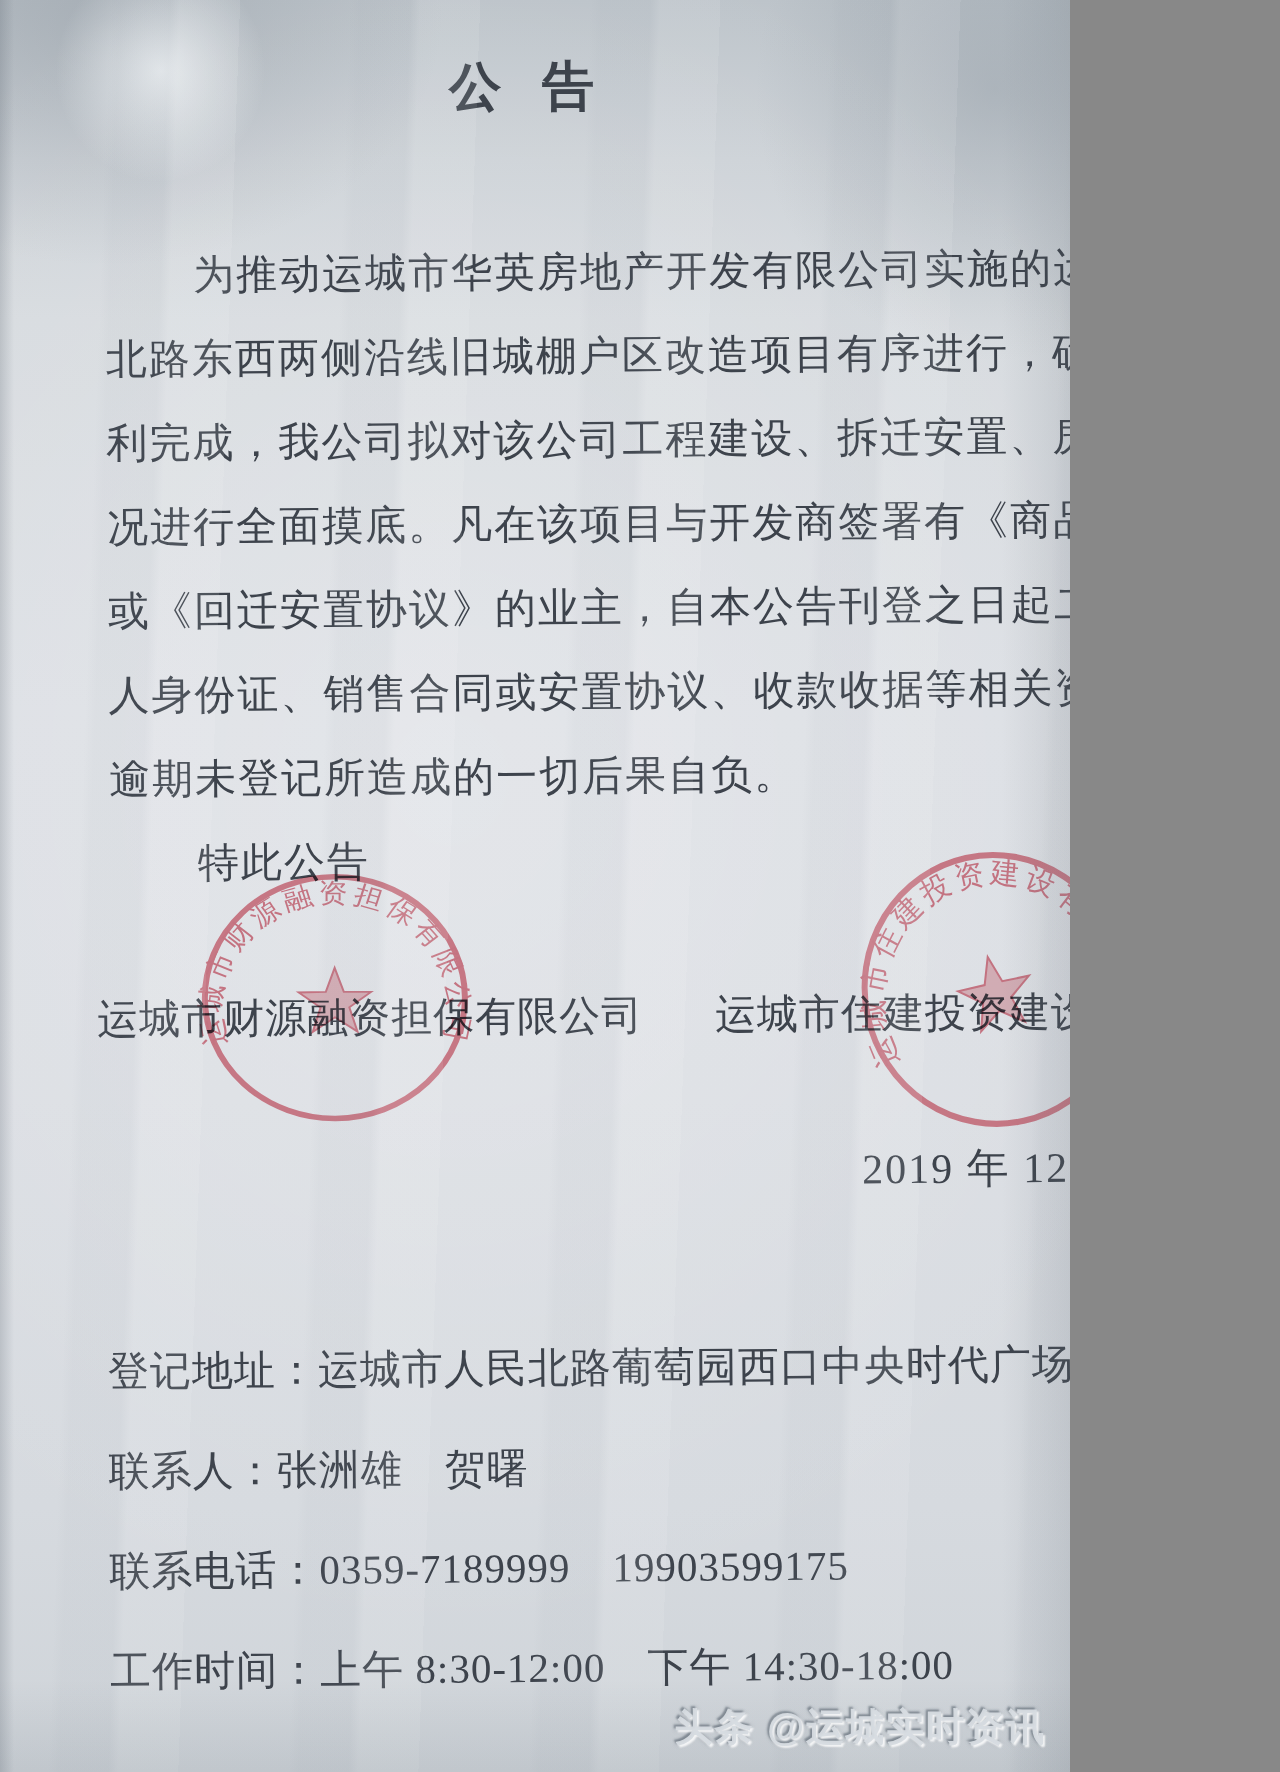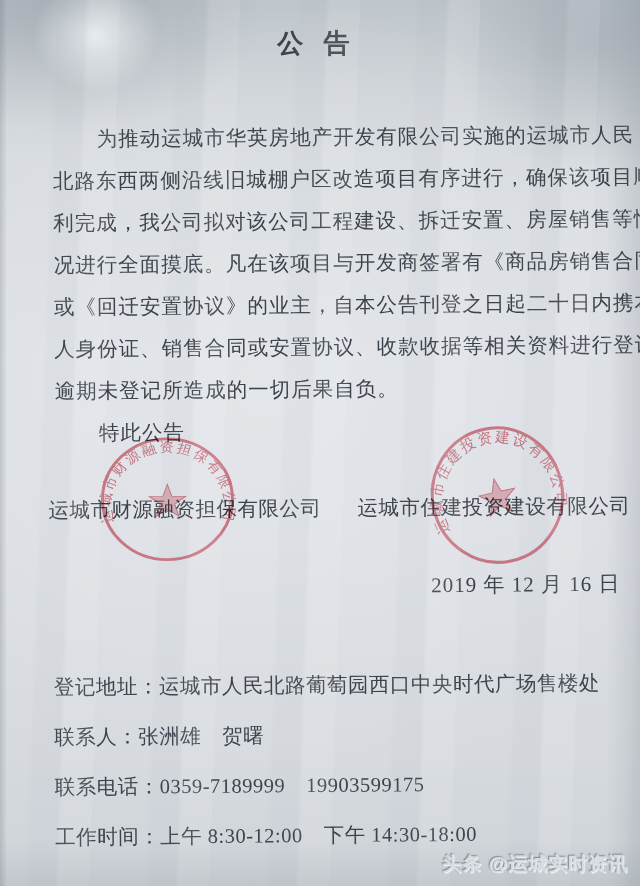--- a/index.html
+++ b/index.html
@@ -1,18 +1,18 @@
 <!DOCTYPE html>
 <html><head>
 <meta charset="utf-8">
 <style>
   html,body{margin:0;padding:0;background:#888;}
   .photo{
     position:relative;
-    width:640px;height:886px;
+    width:535px;height:886px;
     overflow:hidden;
     font-family:"Liberation Serif","DejaVu Serif",serif;
     background:
       radial-gradient(14% 9% at 15% 4%, rgba(246,249,251,0.75), rgba(246,249,251,0) 70%),
       radial-gradient(32% 22% at 93% 5%, rgba(118,130,141,0.32), rgba(118,130,141,0) 70%),
       radial-gradient(45% 20% at 10% 1%, rgba(108,118,129,0.28), rgba(108,118,129,0) 70%),
       radial-gradient(120% 80% at 42% 44%, rgba(255,255,255,0.22), rgba(255,255,255,0) 62%),
       linear-gradient(180deg,#bdc4ca 0%,#cdd2d7 9%,#d7dbdf 18%,#dcdfe4 40%,#dbdee3 62%,#d6dadf 85%,#cfd4d9 100%);
   }
   .photo::before{

